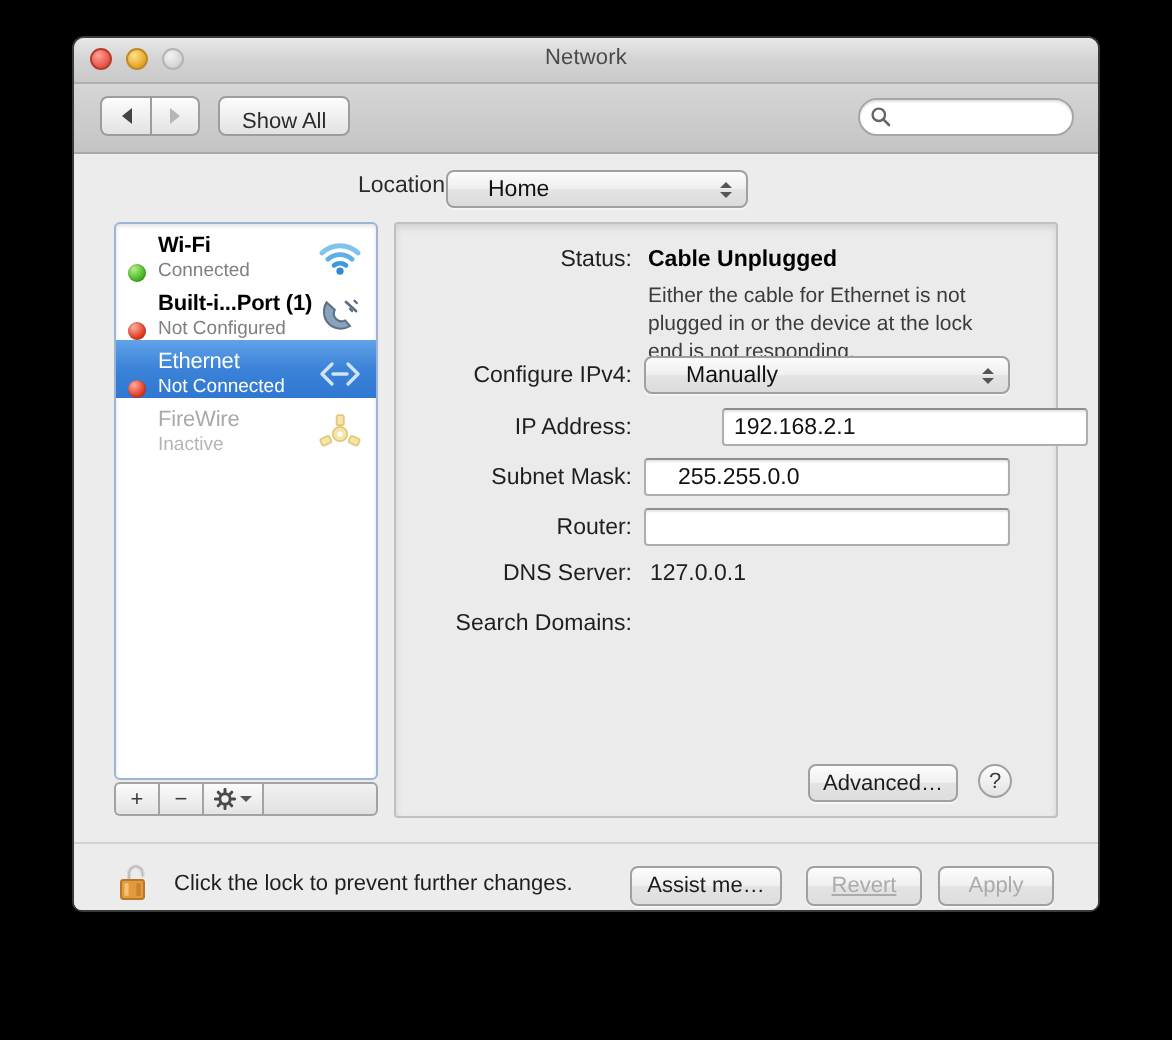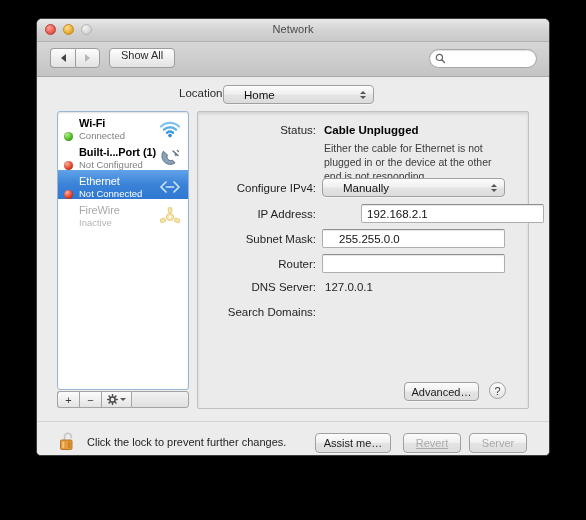--- a/index.html
+++ b/index.html
@@ -109,21 +109,21 @@
     position: absolute;
     left: 72px; top: 6px;
     height: 20px;
     padding: 0 11px;
     border-radius: 4px;
     background: linear-gradient(to bottom, #fdfdfd, #e2e2e2);
     border: 1px solid #9d9d9d;
     font-size: 11px;
     color: #2b2b2b;
     display: flex;
-    align-items: flex-start;
+    align-items: flex-end;
     box-sizing: border-box;
   }
 
   .searchbox {
     position: absolute;
     right: 12px; top: 7px;
     width: 108px; height: 19px;
     border-radius: 10px;
     background: #ffffff;
     border: 1px solid #a6a6a6;
@@ -510,21 +510,21 @@
           </svg>
           <span class="arrow-dn"></span>
         </div>
         <div class="sc-rest"></div>
       </div>
 
       <div class="detail">
 
         <span class="rlabel" style="left:0px; top:12px; width:118px;">Status:</span>
         <span class="rvalue-bold" style="left:126px; top:12px;">Cable Unplugged</span>
-        <span class="help-para" style="left:126px; top:30px;">Either the cable for Ethernet is not plugged in or the device at the other end is not responding.</span>
+        <span class="help-para" style="left:126px; top:30px;">Either the cable for Ethernet is not plugged in or the device at the lock end is not responding.</span>
 
         <span class="rlabel" style="left:0px; top:70px; width:118px;">Configure IPv4:</span>
         <div class="popup" style="left:124px; top:66px; width:183px; height:19px;">
           <span>Manually</span>
           <span class="arrows">
             <span class="arrow-up"></span>
               <span class="arrow-dn"></span>
           </span>
         </div>
 
@@ -570,18 +570,18 @@
         <span class="lock-text">Click the lock to prevent further changes.</span>
       </div>
 
       <div class="btn" style="position:absolute; left:278px; top:11px; width:76px; height:20px;">
         <span>Assist me…</span>
       </div>
       <div class="btn disabled" style="position:absolute; left:366px; top:11px; width:58px; height:20px;text-decoration:underline;">
         <span>Revert</span>
       </div>
       <div class="btn disabled" style="position:absolute; left:432px; top:11px; width:58px; height:20px;">
-        <span>Server</span>
+        <span>Apply</span>
       </div>
     </div>
 
   </div>
 </div>
 
 </body></html>

